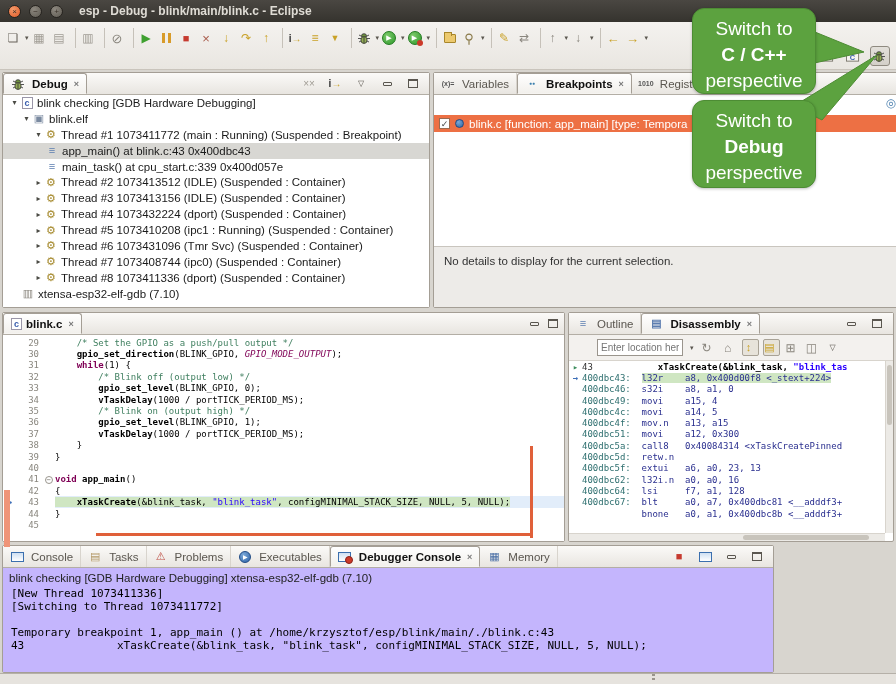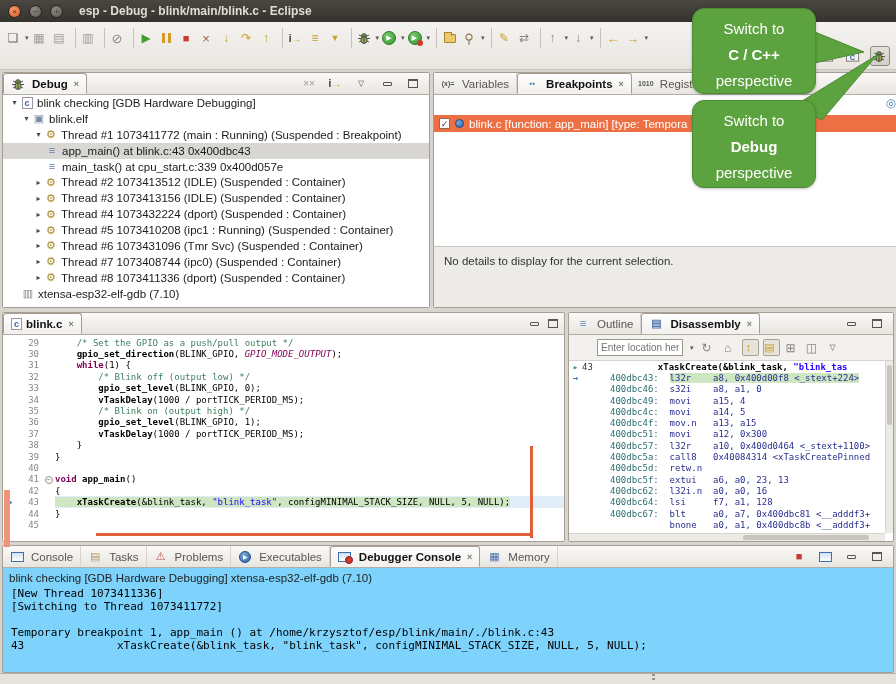--- a/index.html
+++ b/index.html
@@ -106,37 +106,37 @@
     border-bottom:1px solid #d8d4cd; display:flex; align-items:center; padding-left:28px; gap:5px; }
   .loc-input { width:86px; height:17px; border:1px solid #9a958d; font-size:10px; padding:0 3px;
     font-family:"Liberation Sans",sans-serif; color:#333; background:#fff; }
   .dtb { display:inline-flex; align-items:center; justify-content:center; width:17px; height:17px;
     font-size:11px; color:#8a7a3a; }
   .dtb.pressed { border:1px solid #a8a296; background:#e7e3da; border-radius:2px; }
   #dis-body { position:absolute; left:0; top:48px; right:8px; bottom:8px; overflow:hidden;
     font-family:"DejaVu Sans Mono","Liberation Mono",monospace; font-size:9px; }
   .drow { height:11.3px; display:flex; align-items:center; white-space:pre; }
   .dmark { width:13px; flex:none; text-align:center; color:#3e6fb8; font-weight:bold; }
-  .da { color:#2e6f6f;margin-left:28px; } .di { color:#2a2f8f; } .dhl { background:#cfe6c2; }
+  .da { color:#2e6f6f; } .di { color:#2a2f8f; } .dhl { background:#cfe6c2; }
   .dsrc { color:#000; font-weight:bold; } .dstr { color:#2a00ff; font-weight:bold; }
   .sb-v { position:absolute; right:0; top:48px; bottom:8px; width:8px; background:#eceae6; border-left:1px solid #d8d4cd; }
   .sb-v .thumb { position:absolute; left:1px; right:1px; top:4px; height:60px; background:#c8c4bc; border-radius:3px; }
   .sb-h { position:absolute; left:0; right:8px; bottom:0; height:8px; background:#eceae6; border-top:1px solid #d8d4cd; }
   .sb-h .thumb { position:absolute; top:1px; bottom:1px; left:55%; width:40%; background:#c8c4bc; border-radius:3px; }
 
   
-  #con-body { position:absolute; left:0; top:22px; right:0; bottom:0; background:#7dd3fc; overflow:hidden; }
+  #con-body { position:absolute; left:0; top:22px; right:0; bottom:0; background:#c4b5fd; overflow:hidden; }
   #con-header { font-size:11.5px; color:#222; padding:4px 0 0 6px; }
   #con-lines { font-family:"DejaVu Sans Mono","Liberation Mono",monospace; font-size:11px;
     line-height:13px; color:#000; padding:3px 0 0 8px; white-space:pre; }
 
   
   .callout { position:absolute; width:124px; background:#5ca23f; border:1px solid #4d8c34; border-radius:12px;
     color:#fff; text-align:center; z-index:41; padding-top:7px; box-shadow:0 1px 3px rgba(0,0,0,.25); }
-  .callout div { font-size:15px; line-height:26px; }
+  .callout div { font-size:19px; line-height:26px; }
   .callout .b { font-weight:bold; }
   #tails { position:absolute; left:660px; top:0; width:236px; height:200px; z-index:40; pointer-events:none; }
 
   
   #bottomstrip { position:absolute; left:0; bottom:0; width:896px; height:11px; background:#e6e3de;
     border-top:1px solid #b5b0a8; }
   .grip { position:absolute; left:652px; bottom:2px; width:3px; height:8px;
     background:repeating-linear-gradient(#9a958d 0 2px, transparent 2px 4px); }
 </style>
 </head>
@@ -660,38 +660,37 @@
         </span>
     </div>
     <div id="dis-body">
         <div class="drow"><span class="dmark" style="color:#3f8f5f;">▸</span><span style="color:#333;">43&nbsp;&nbsp;&nbsp;&nbsp;&nbsp;&nbsp;&nbsp;&nbsp;&nbsp;&nbsp;&nbsp;&nbsp;</span><span class="dsrc">xTaskCreate(&amp;blink_task, </span><span class="dstr">"blink_tas</span></div>
         <div class="drow"><span class="dmark">→</span><span class="da">400dbc43:  </span><span class="di dhl">l32r    a8, 0x400d00f8 &lt;_stext+224&gt;</span></div>
         <div class="drow"><span class="dmark"></span><span class="da">400dbc46:  </span><span class="di">s32i    a8, a1, 0</span></div>
         <div class="drow"><span class="dmark"></span><span class="da">400dbc49:  </span><span class="di">movi    a15, 4</span></div>
         <div class="drow"><span class="dmark"></span><span class="da">400dbc4c:  </span><span class="di">movi    a14, 5</span></div>
         <div class="drow"><span class="dmark"></span><span class="da">400dbc4f:  </span><span class="di">mov.n   a13, a15</span></div>
         <div class="drow"><span class="dmark"></span><span class="da">400dbc51:  </span><span class="di">movi    a12, 0x300</span></div>
-        <div class="drow"><span class="dmark"></span><span class="da">400dbc57:  </span><span class="di">l32r    a10, 0x400d0464 &lt;_stext+1100&gt;</span></div>
         <div class="drow"><span class="dmark"></span><span class="da">400dbc5a:  </span><span class="di">call8   0x40084314 &lt;xTaskCreatePinned</span></div>
         <div class="drow"><span class="dmark"></span><span class="da">400dbc5d:  </span><span class="di">retw.n  </span></div>
         <div class="drow"><span class="dmark"></span><span class="da">400dbc5f:  </span><span class="di">extui   a6, a0, 23, 13</span></div>
         <div class="drow"><span class="dmark"></span><span class="da">400dbc62:  </span><span class="di">l32i.n  a0, a0, 16</span></div>
         <div class="drow"><span class="dmark"></span><span class="da">400dbc64:  </span><span class="di">lsi     f7, a1, 128</span></div>
         <div class="drow"><span class="dmark"></span><span class="da">400dbc67:  </span><span class="di">blt     a0, a7, 0x400dbc81 &lt;__adddf3+</span></div>
         <div class="drow"><span class="dmark"></span><span class="da">           </span><span class="di">bnone   a0, a1, 0x400dbc8b &lt;__adddf3+</span></div>
       </div>
     <div class="sb-v">
         <span class="thumb"></span>
       </div>
     <div class="sb-h">
         <span class="thumb"></span>
       </div>
   </div>
 
-  <div class="panel" id="con-panel" style="left:2px; top:545px; width:892px; height:128px;">
+  <div class="panel" id="con-panel" style="left:2px; top:545px; width:772px; height:128px;">
     <div class="tabbar" id="con-tabbar">
         <div class="tab">
           <span class="tico">
             <span class="mon"></span>
           </span>
           <span>Console</span>
         </div>
         <div class="tab">
           <span class="tico">
             <span class="g " style="color:#b59a6a; font-size:11px; line-height:1;">▤</span>

